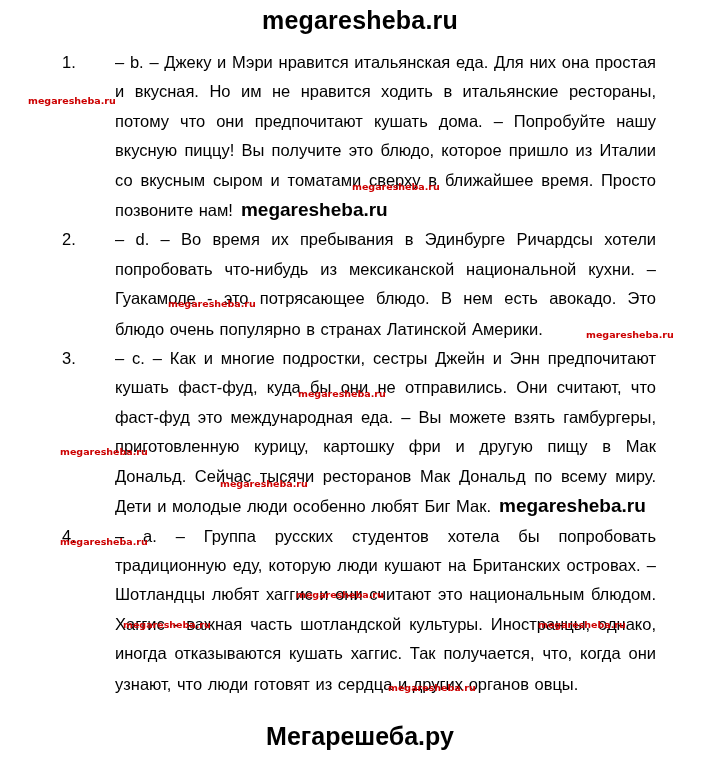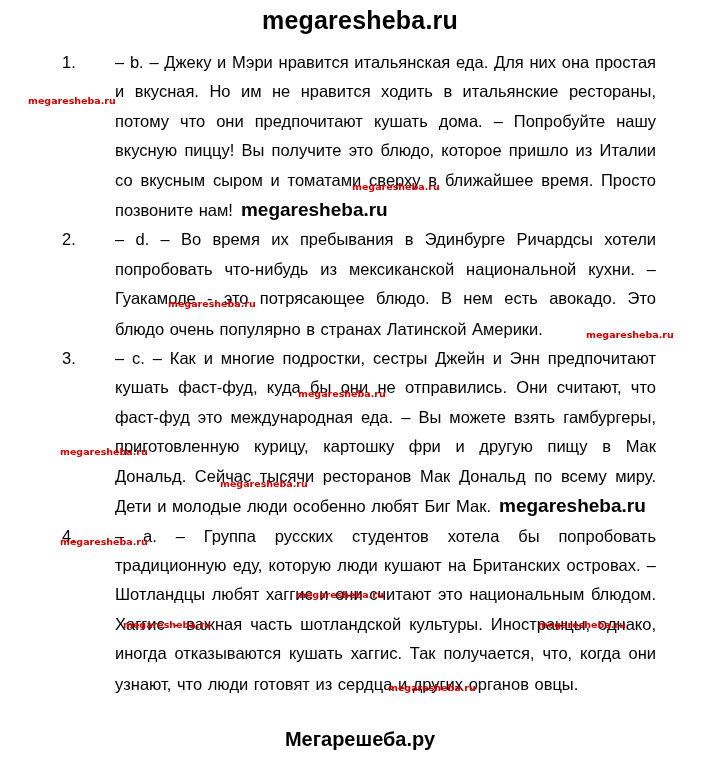--- a/index.html
+++ b/index.html
@@ -55,21 +55,21 @@
     line-height: 11px;
     white-space: nowrap;
     font-family: "DejaVu Sans", sans-serif;
   }
   .bottom-title {
     position: absolute;
     bottom: 8px;
     left: 0;
     width: 100%;
     text-align: center;
-    font-size: 20px;
+    font-size: 25px;
     font-weight: bold;
   }
 </style>
 </head>
 <body>
 
 <div class="page">
 
   <div class="top-title">megaresheba.ru</div>
 

